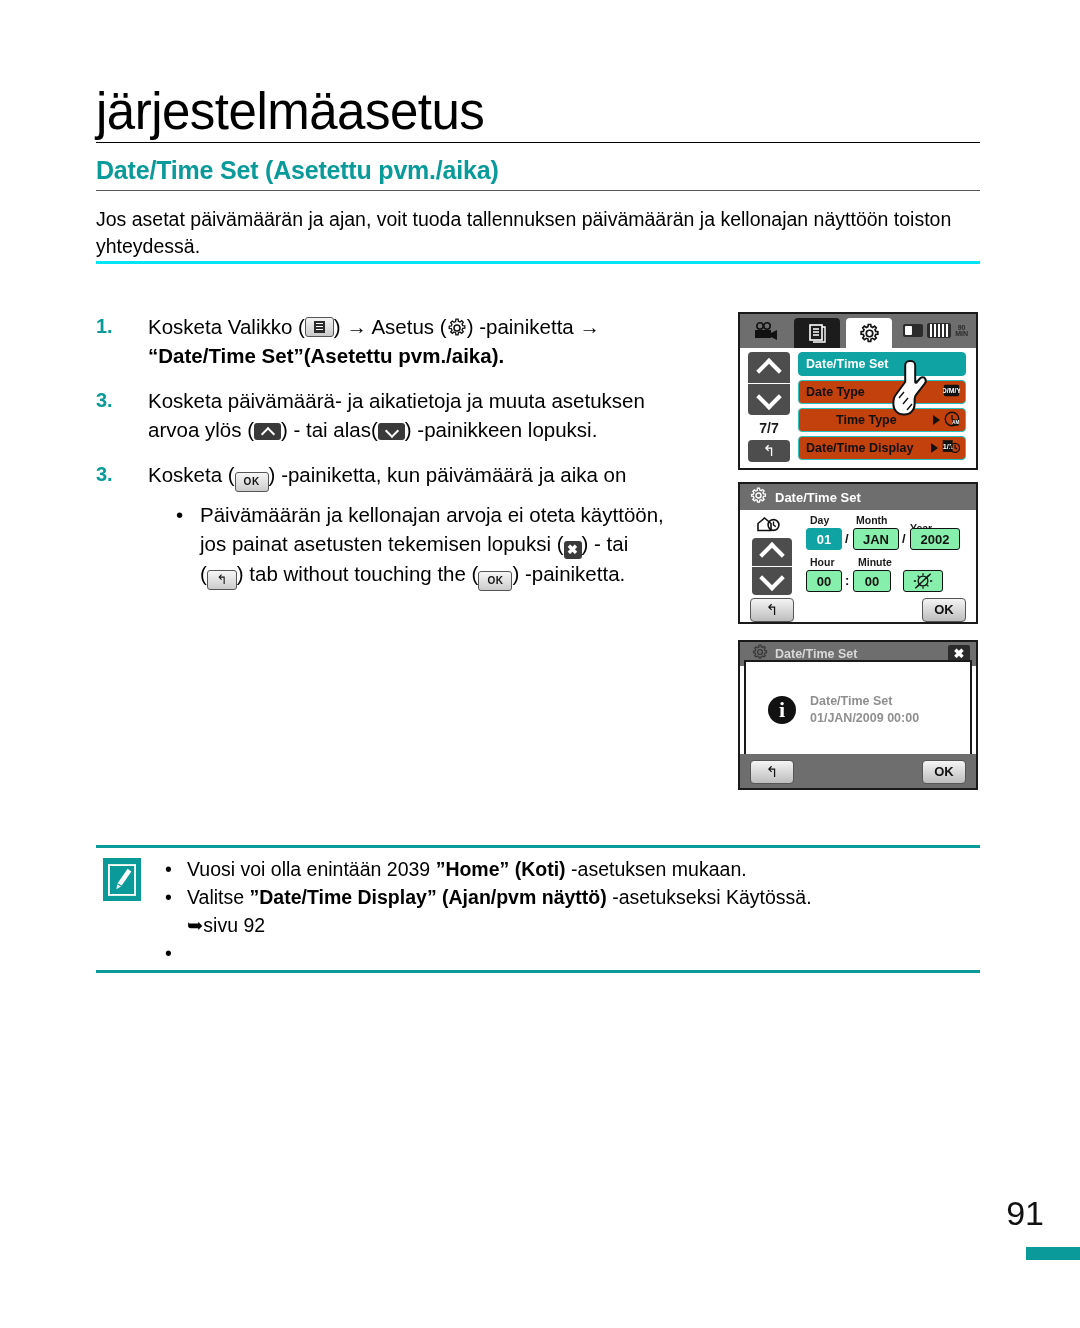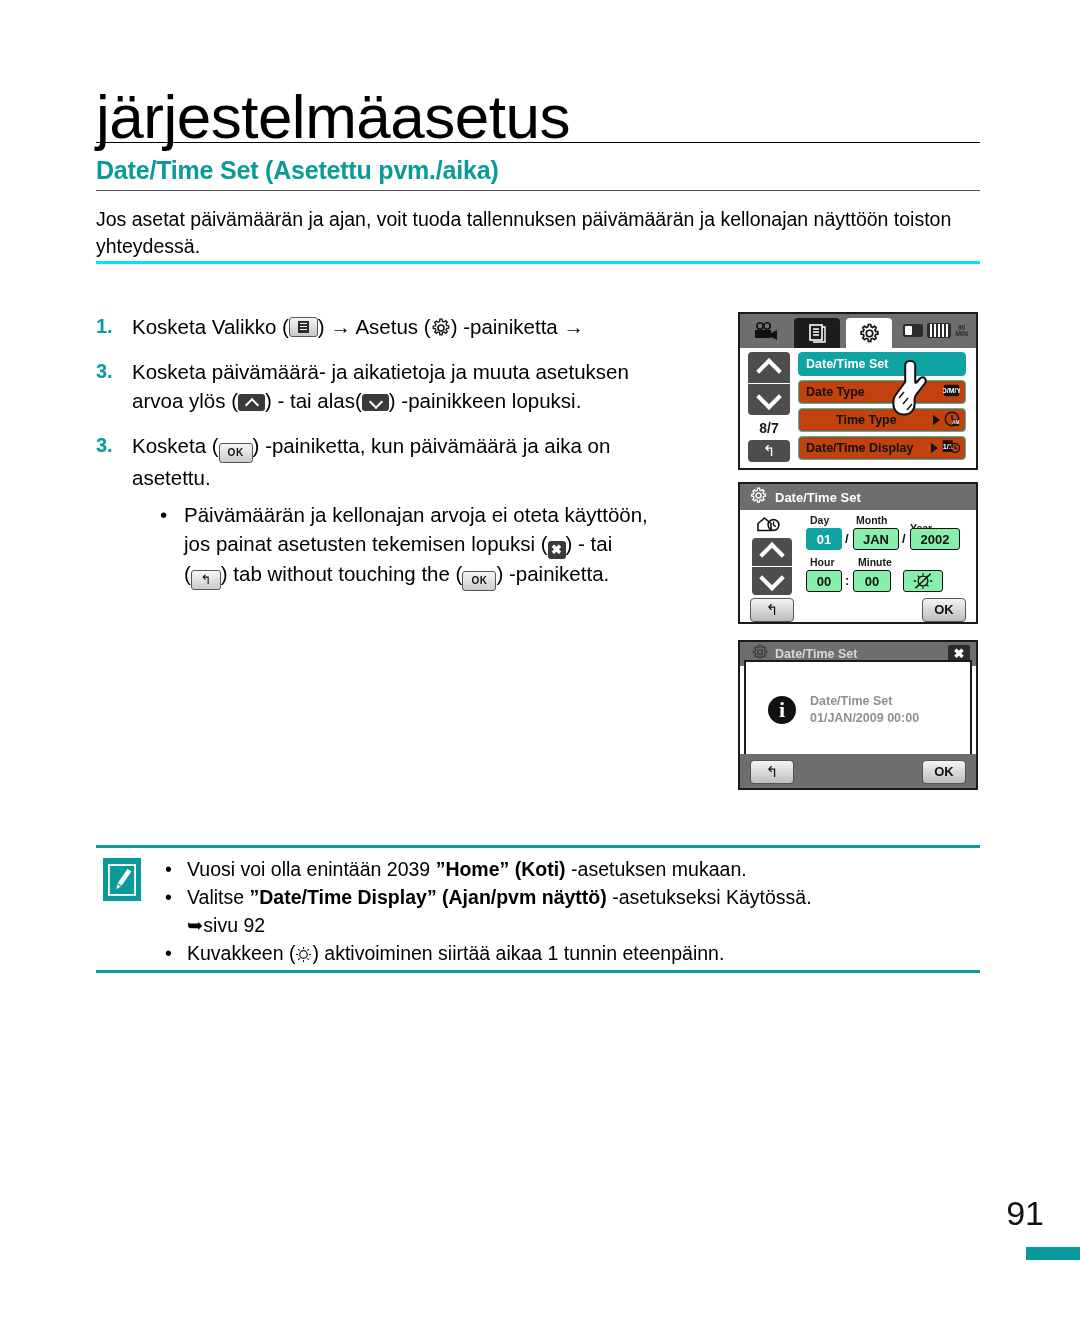--- a/index.html
+++ b/index.html
@@ -14,21 +14,21 @@
     font-family: "Liberation Sans", sans-serif;
     color: #000000;
     overflow: hidden;
   }
 
   
   #page-title {
     position: absolute;
     left: 96px;
     top: 86px;
-    font-size: 62px;
+    font-size: 51px;
     font-weight: 400;
     letter-spacing: -0.5px;
     line-height: 1;
     color: #000;
   }
   #title-rule {
     position: absolute;
     left: 96px;
     top: 142px;
     width: 884px;
@@ -87,20 +87,21 @@
     font-weight: bold;
     font-size: 20px;
     width: 36px;
     flex: 0 0 36px;
     line-height: 29px;
   }
   .step-body {
     font-size: 20.5px;
     line-height: 29px;
     flex: 1;
+    margin-left: 16px;
   }
   .b { font-weight: bold; }
   .sub-bullets {
     margin-top: 8px;
     padding-left: 28px;
   }
   .sub-bullet {
     display: flex;
     font-size: 20.5px;
     line-height: 29px;
@@ -468,36 +469,36 @@
 
 <div id="steps">
 
   <div class="step">
     <div class="step-num">1.</div>
     <div class="step-body">
       <span>Kosketa Valikko (</span><span class="ico ico-menu"></span><span>) → Asetus (</span><span class="ico ico-gear"><svg viewBox="0 0 20 20">
             <path d="M10 6.2a3.8 3.8 0 100 7.6 3.8 3.8 0 000-7.6zm0 1.6a2.2 2.2 0 110 4.4 2.2 2.2 0 010-4.4z" fill="#111"></path>
             <path d="M8.9 1.2h2.2l.3 2.1 1.6.7 1.7-1.3 1.6 1.6-1.3 1.7.7 1.6 2.1.3v2.2l-2.1.3-.7 1.6 1.3 1.7-1.6 1.6-1.7-1.3-1.6.7-.3 2.1H8.9l-.3-2.1-1.6-.7-1.7 1.3L3.7 14l1.3-1.7-.7-1.6-2.1-.3V8.2l2.1-.3.7-1.6L3.7 4.6l1.6-1.6L7 4.3l1.6-.7z" fill="none" stroke="#111" stroke-width="1.3"></path>
           </svg></span><span>) -painiketta →</span>
+      <div class="b">“Date/Time Set”(Asetettu pvm./aika).</div>
     </div>
   </div>
 
   <div class="step">
     <div class="step-num">3.</div>
     <div class="step-body">
       <div>Kosketa päivämäärä- ja aikatietoja ja muuta asetuksen</div>
       <div><span>arvoa ylös (</span><span class="ico ico-updown ico-up"></span><span>) - tai alas(</span><span class="ico ico-updown ico-down"></span><span>) -painikkeen lopuksi.</span></div>
     </div>
   </div>
 
   <div class="step">
     <div class="step-num">3.</div>
     <div class="step-body">
       <div><span>Kosketa (</span><span class="ico ico-ok">OK</span><span>) -painiketta, kun päivämäärä ja aika on</span></div>
-      <div>asetettu.</div>
 
       <div class="sub-bullets">
         <div class="sub-bullet">
           <span class="sub-dot">•</span>
           <span>
             <span>Päivämäärän ja kellonajan arvoja ei oteta käyttöön,</span><br>
             <span>jos painat asetusten tekemisen lopuksi (</span><span class="ico ico-x">✖</span><span>) - tai</span><br>
             <span>(</span><span class="ico ico-back">↰</span><span>) tab without touching the (</span><span class="ico ico-ok">OK</span><span>) -painiketta.</span>
           </span>
         </div>
@@ -539,21 +540,21 @@
     </span>
   </div>
 
   <div class="s1-body">
     <div class="s1-arrowbtn" id="s1-up">
         <span class="chev chev-up"></span>
       </div>
     <div class="s1-arrowbtn" id="s1-down">
         <span class="chev chev-down"></span>
       </div>
-    <div id="s1-page">8/7</div>
+    <div id="s1-page">7/7</div>
     <div id="s1-backbtn">↰</div>
 
     <div class="s1-row active" id="s1-row0">
       <span>Date/Time Set</span>
     </div>
     <div class="s1-row" id="s1-row1">
       <span>Date Type</span>
       <span class="row-right">
         <span>
           <svg viewBox="0 0 18 14" width="17" height="13">
@@ -695,22 +696,18 @@
   <div class="note-item">
     <span class="note-dot">•</span>
     <span><span>Vuosi voi olla enintään 2039 </span><span class="b">”Home” (Koti)</span><span> -asetuksen mukaan.</span></span>
   </div>
   <div class="note-item">
     <span class="note-dot">•</span>
     <span><span>Valitse </span><span class="b">”Date/Time Display” (Ajan/pvm näyttö)</span><span> -asetukseksi Käytössä.</span><br><span>➥sivu 92</span></span>
   </div>
   <div class="note-item">
     <span class="note-dot">•</span>
-    <span><span>Kuvakkeen (</span><span class="ico ico-dst"><svg viewBox="0 0 18 18" width="17" height="17">
-            <circle cx="9" cy="9" r="4" fill="none" stroke="#111" stroke-width="1.3"></circle>
-            <path d="M9 1v2.2M9 14.8V17M1 9h2.2M14.8 9H17M3.3 3.3l1.6 1.6M13.1 13.1l1.6 1.6M14.7 3.3l-1.6 1.6M4.9 13.1l-1.6 1.6" stroke="#111" stroke-width="1.2"></path>
-          </svg></span><span>) aktivoiminen siirtää aikaa 1 tunnin eteenpäinn.</span></span>
   </div>
 </div>
 <div id="note-bottom-rule"></div>
 
 <div id="page-number">91</div>
 <div id="footer-bar"></div>
 
 </body></html>

